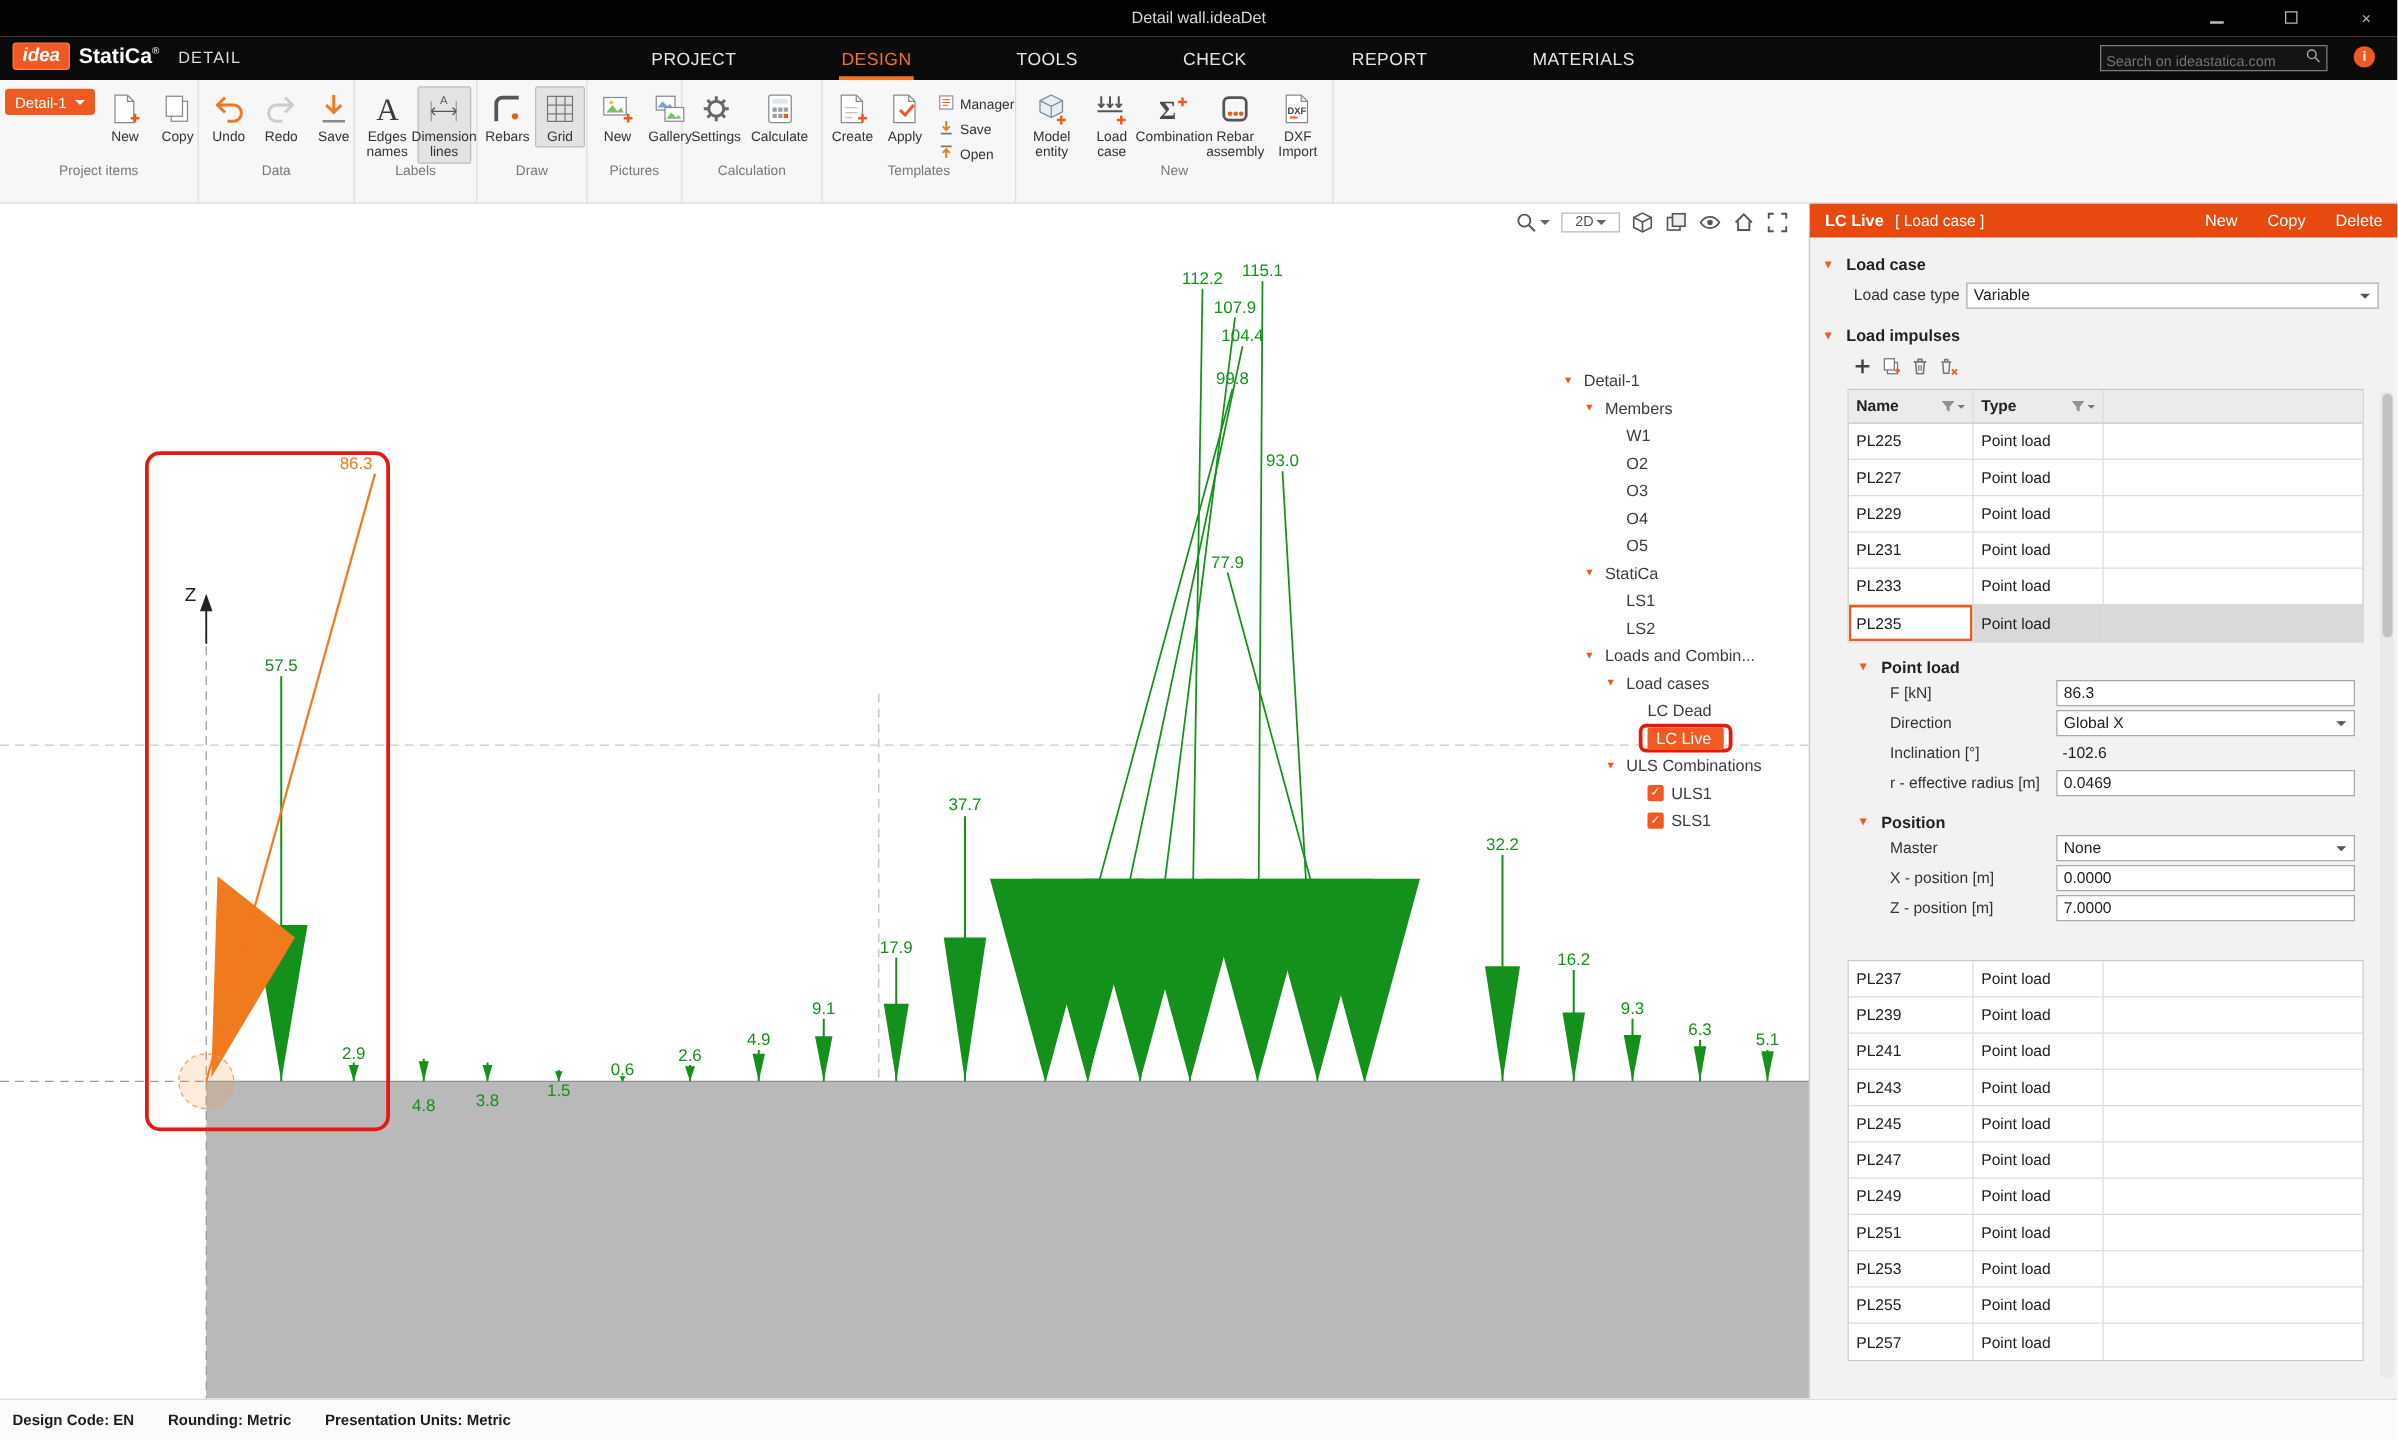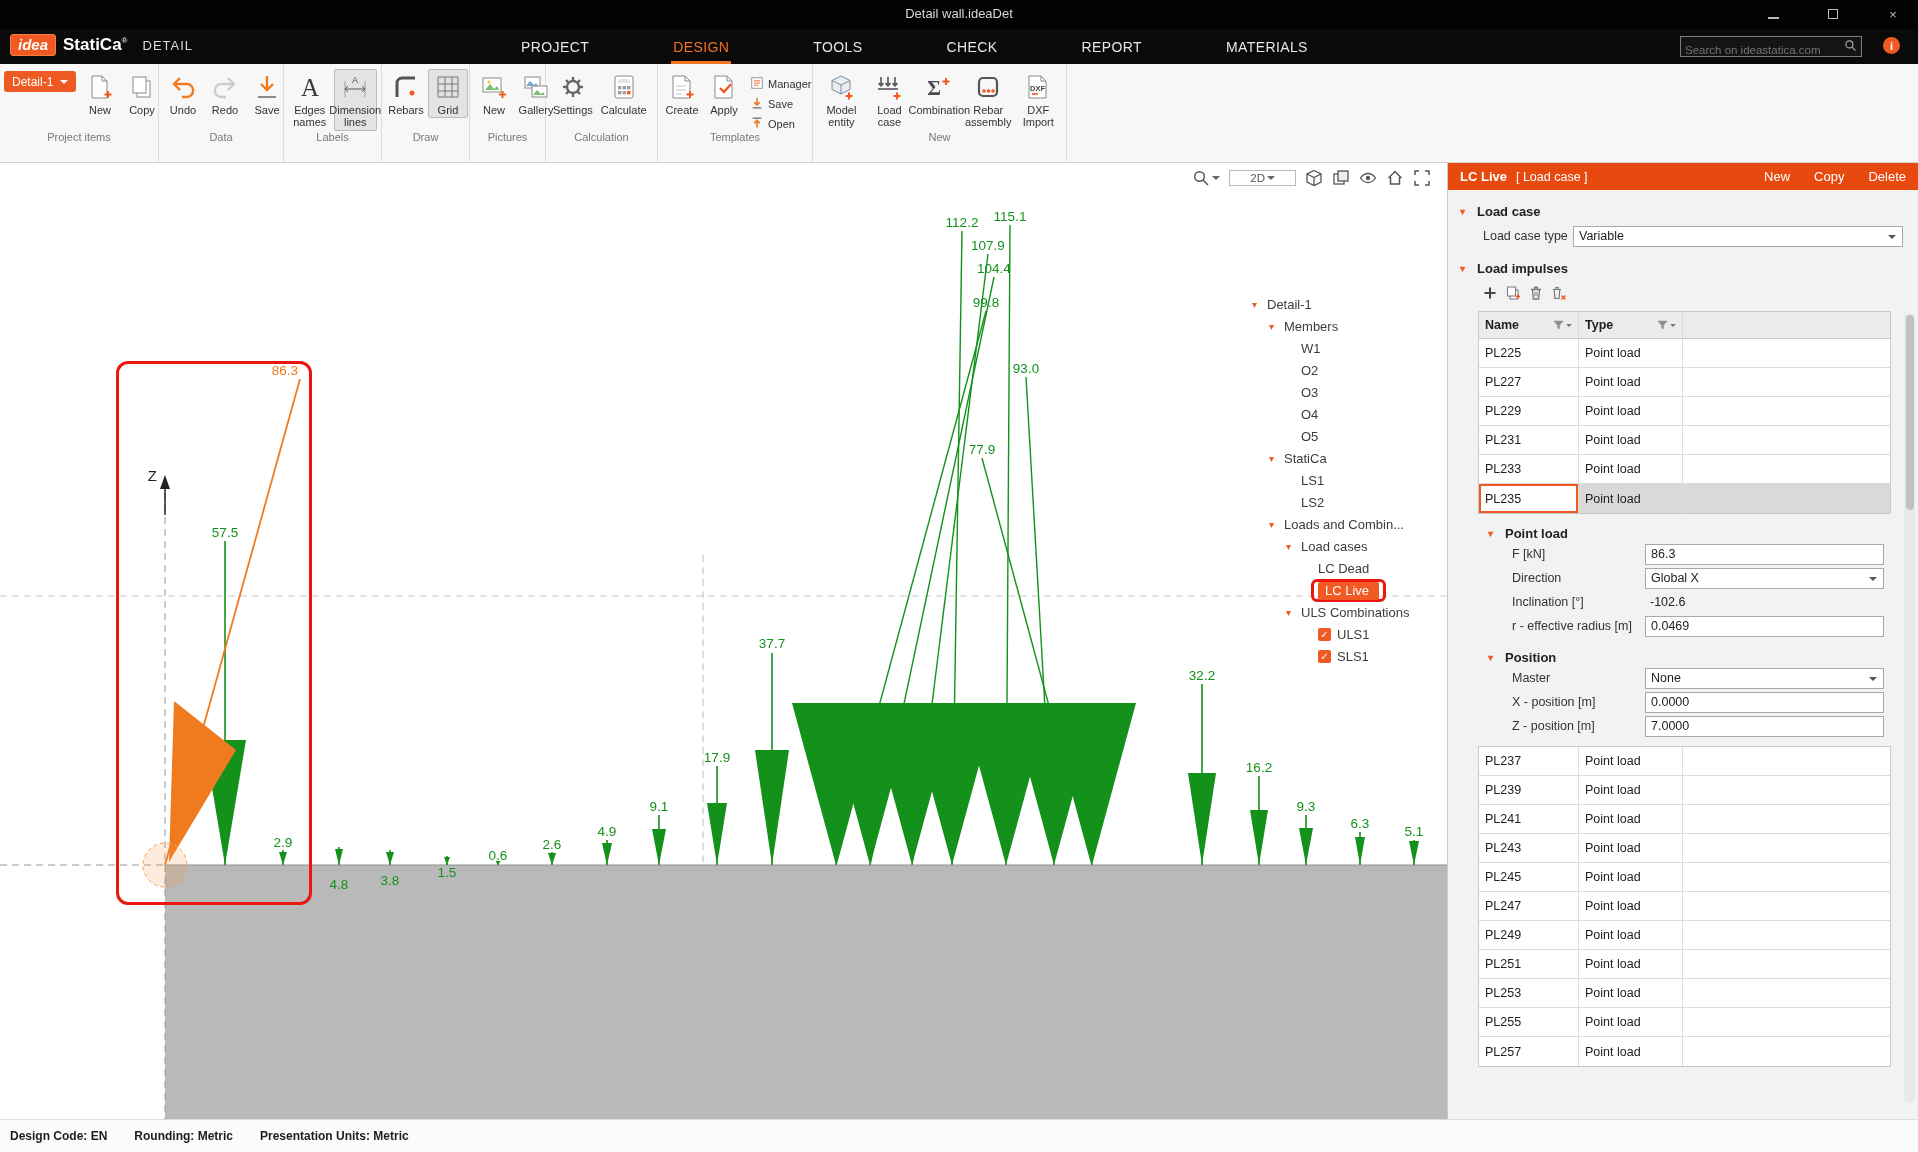--- a/index.html
+++ b/index.html
@@ -39,21 +39,21 @@
 .stack{display:flex;flex-direction:column;gap:3px;padding:6px 0 0 4px}
 .stack .srow{display:flex;align-items:center;gap:4px;font-size:11px;color:#333;height:17px}
 .stack .srow svg{width:14px;height:14px}
 
 #canvas{position:absolute;left:0;top:163px;width:1448px;height:956px;background:#fff;border-right:1px solid #c9c9c9;overflow:hidden}
 #scene{position:absolute;left:0;top:0}
 #cv-toolbar{position:absolute;top:6px;right:16px;display:flex;align-items:center;gap:9px;color:#555}
 .cvt{display:flex;align-items:center;gap:2px}
 .cvt svg{width:18px;height:18px}
 .cvt .caret{width:0;height:0;border:4px solid transparent;border-top-color:#666;margin-top:4px}
-.cvt.boxed{border:1px solid #b9b9b9;padding:1px 20px;font-size:11.5px;background:#fff}
+.cvt.boxed{border:1px solid #b9b9b9;padding:1px 10px;font-size:11.5px;background:#fff}
 #tree{position:absolute;left:1240px;top:130px;width:208px;font-size:13px;color:#3c3c3c}
 .trow{height:22px;display:flex;align-items:center}
 .tchev{color:#f05a22;font-size:10px;width:15px}
 .cb{width:13px;height:13px;background:#f05a22;border-radius:2px;color:#fff;font-size:10px;line-height:13px;text-align:center;margin-right:6px}
 .red-ring{border:3px solid #e9170e;border-radius:6px;padding:1px 4px;margin-left:-7px}
 .sel-item{background:#f15a22;color:#fff;padding:1px 10px 2px 7px;border-radius:2px}
 .red-box{position:absolute;border:3.5px solid #e9170e;border-radius:12px;pointer-events:none}
 
 #panel{position:absolute;left:1448px;top:163px;width:470px;height:956px;background:#f2f2f2}
 .panel-header{height:27px;background:#e8490f;color:#fff;display:flex;align-items:center;padding:0 12px;gap:9px}
@@ -69,21 +69,21 @@
 .prow .ctl{width:330px}
 .drow{display:flex;align-items:center;margin-left:64px;height:24px}
 .drow .plab{width:133px;font-size:12.5px;color:#333}
 .drow .ctl{width:239px}
 .ctl{height:21px;border:1px solid #a9a9a9;background:#fff;font-size:12.5px;color:#222;display:flex;align-items:center;padding:0 5px;position:relative}
 .ctl.select::after{content:"";position:absolute;right:6px;top:8px;border:4px solid transparent;border-top-color:#555}
 .ctl.plain{border:none;background:transparent}
 #ptoolbar{display:flex;gap:7px;margin:8px 0 0 34px;height:20px;align-items:center}
 #ptoolbar span svg{width:16px;height:16px}
 .ptable{margin:6px 0 0 30px;width:413px;background:#fff;border:1px solid #c9c9c9;font-size:12.5px;color:#222}
-.ptable.second{margin-top:8px}
+.ptable.second{margin-top:30px}
 .thead{display:grid;grid-template-columns:100px 104px 207px;height:27px;background:#ebebeb;font-weight:bold;border-bottom:1px solid #c9c9c9}
 .trow3{display:grid;grid-template-columns:100px 104px 207px;height:29px;border-bottom:1px solid #dcdcdc}
 .trow3:last-child{border-bottom:none}
 .trow3.sel{background:#d9d9d9}
 .trow3.sel .td.name{background:#fff;box-shadow:inset 0 0 0 2px #f05a22}
 .td{display:flex;align-items:center;padding:0 6px;border-right:1px solid #dcdcdc;overflow:hidden}
 .td:last-child{border-right:none}
 .td.h{justify-content:space-between}
 .funnel{display:flex;align-items:center;gap:1px}
 .funnel svg{width:13px;height:13px}

